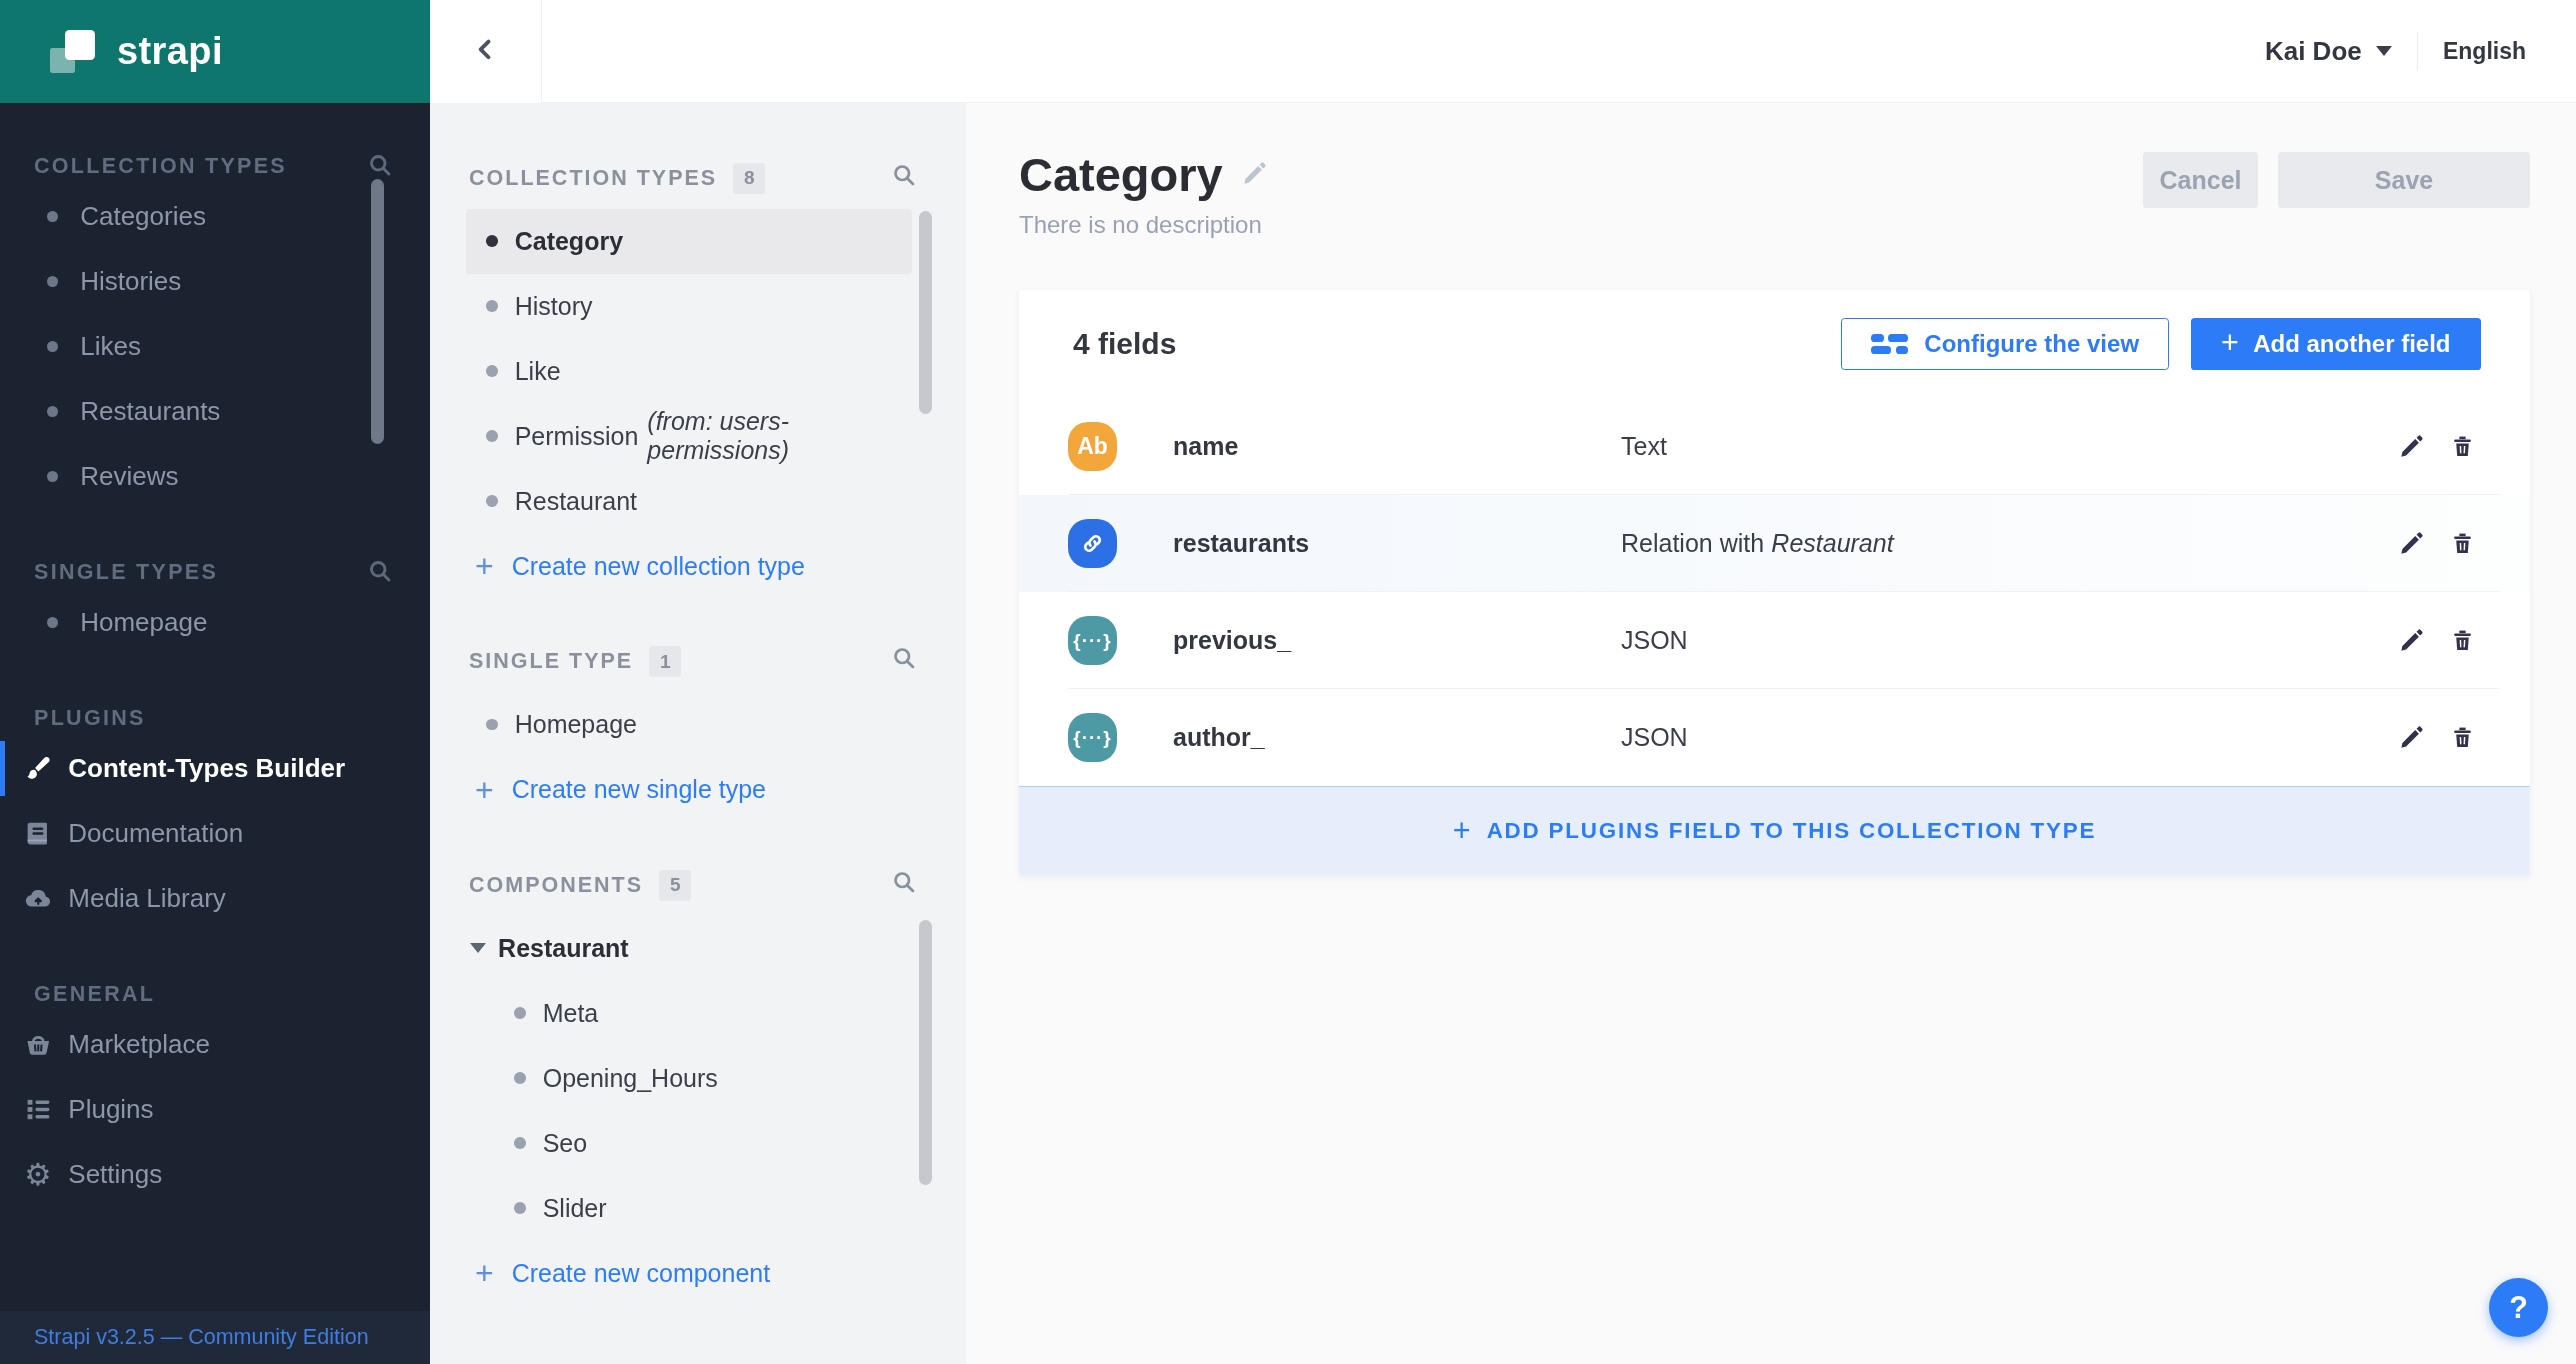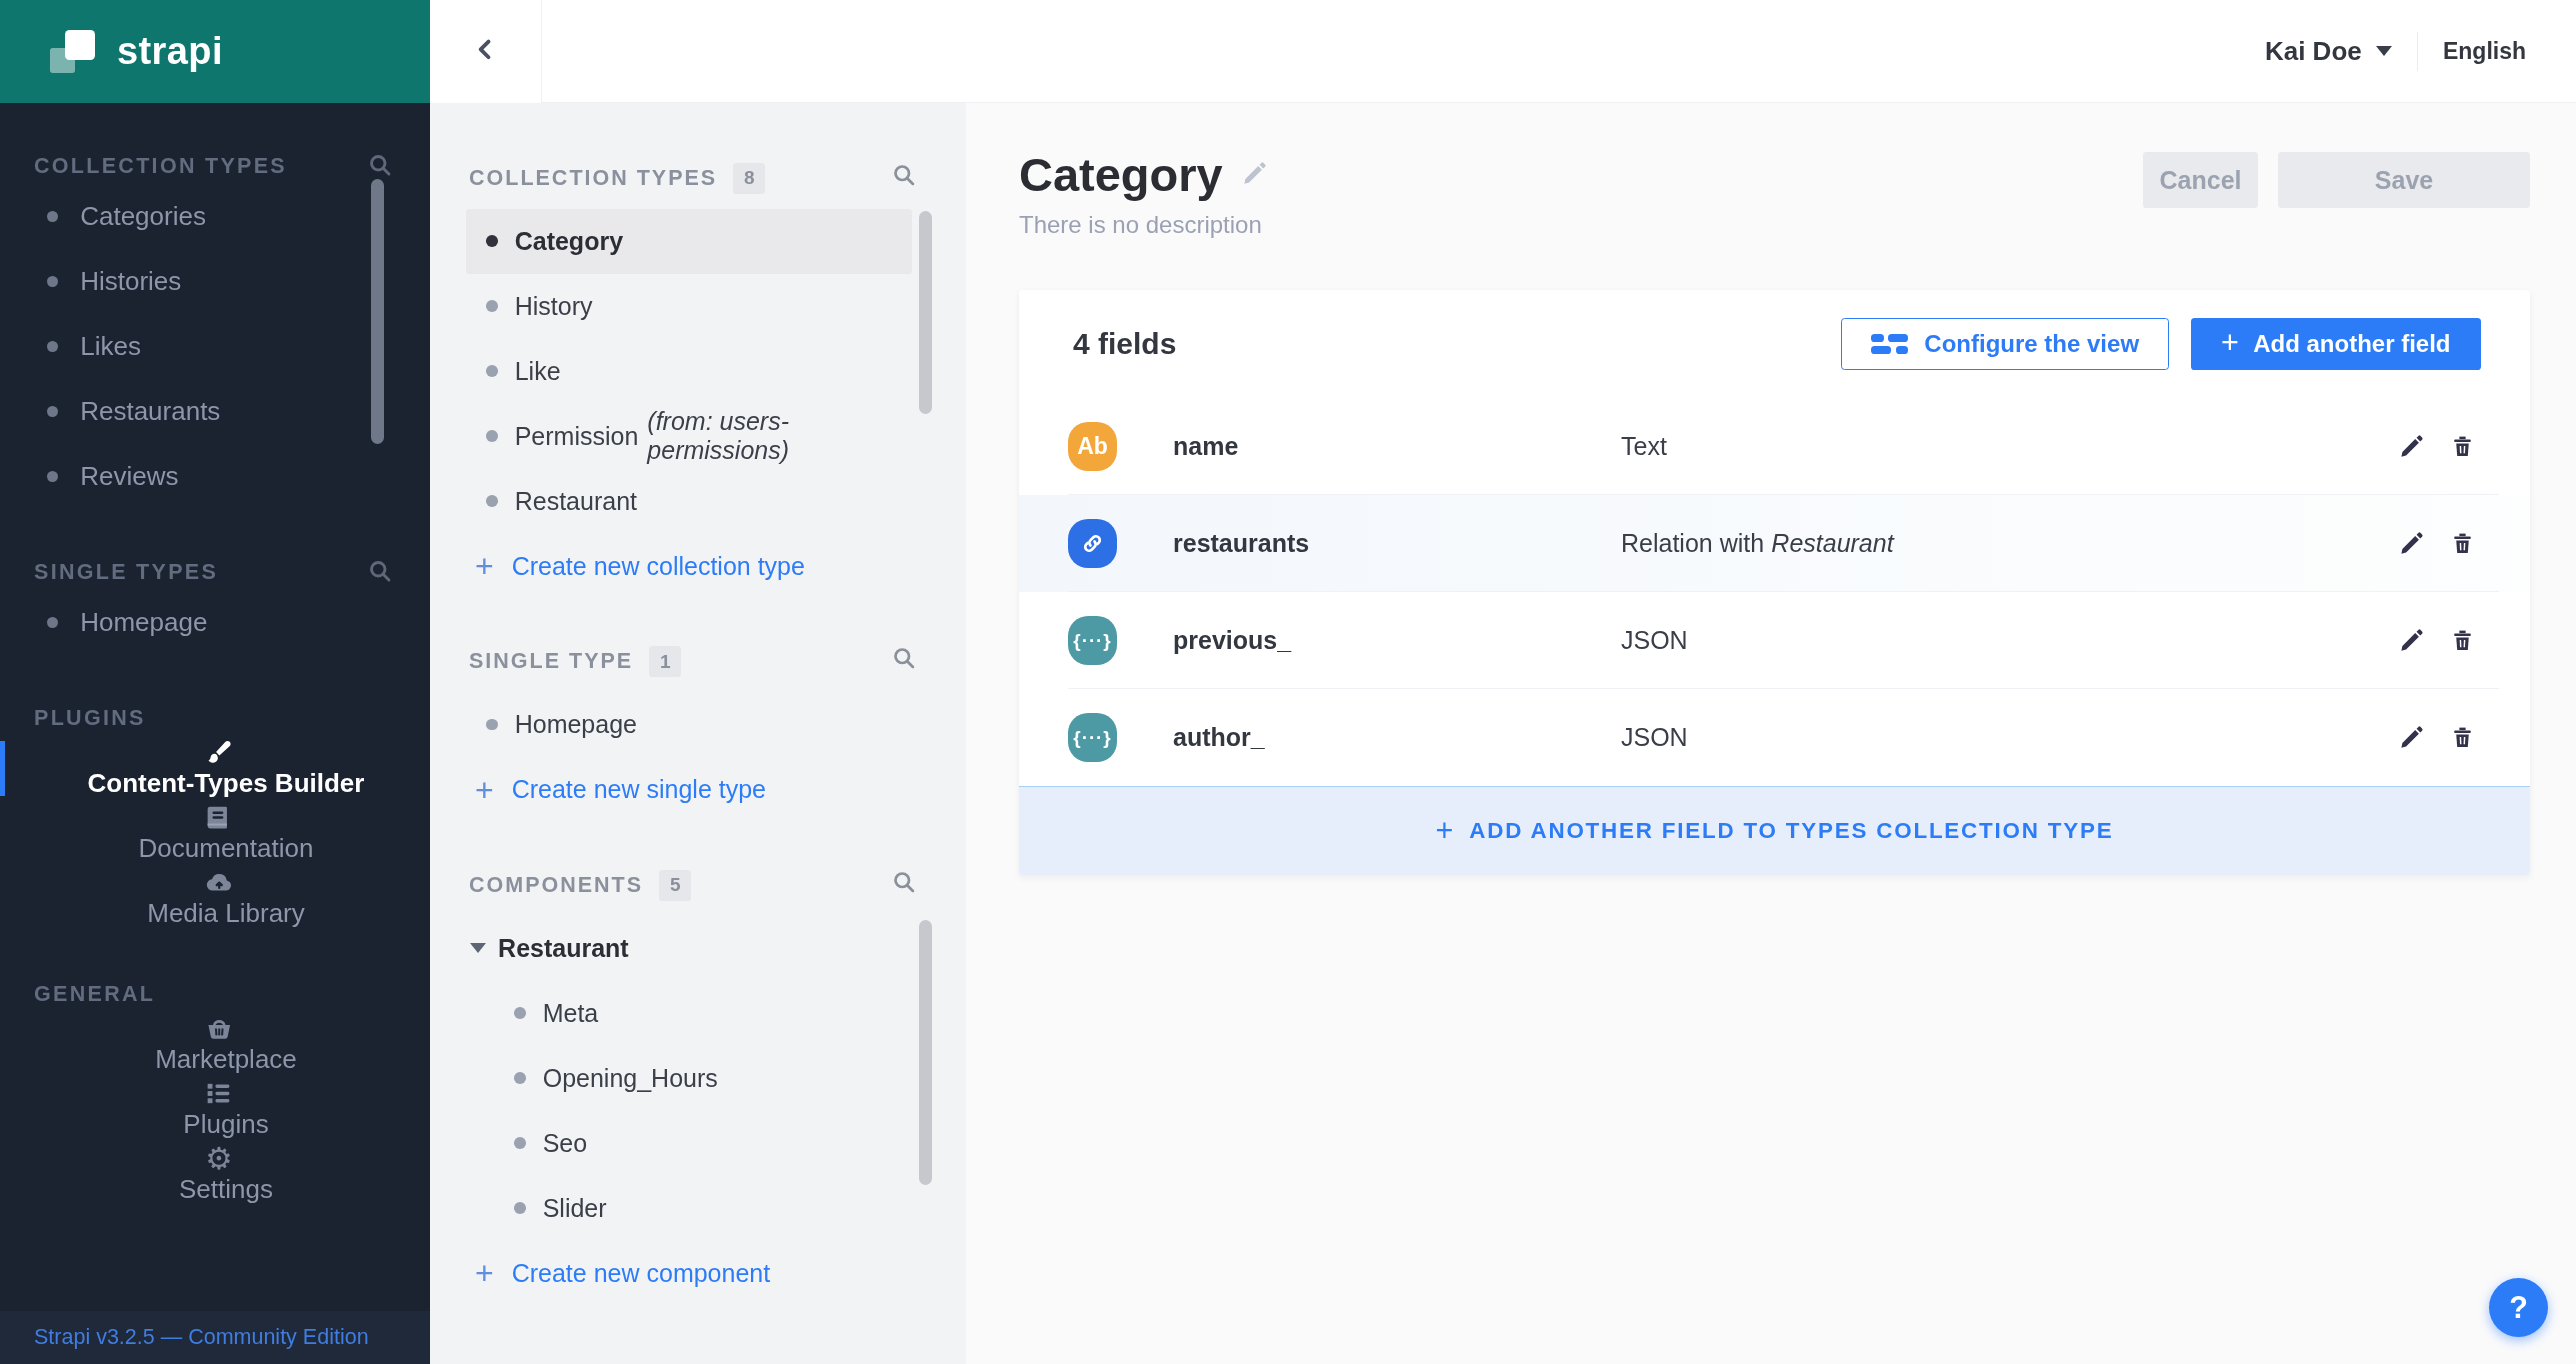--- a/index.html
+++ b/index.html
@@ -14,21 +14,21 @@
   .logo-mark .m-front { position:absolute; right:1.8px; top:1.8px; width:30.5px; height:30.5px; background:#ffffff; border-radius:4.5px; }
   .logo-text { color:#fff; font-size:38px; font-weight:700; letter-spacing:0.4px; }
 
   .nav-section { margin-top:45px; }
   .nav-header { position:relative; height:36px; display:flex; align-items:center; padding-left:34px; }
   .nav-header .nh-title { color:#626c7f; font-size:21.5px; font-weight:700; letter-spacing:2.3px; }
   .nav-header .nh-search { position:absolute; right:36px; top:3.6px; }
   .nav-item { position:relative; height:65px; display:flex; align-items:center; padding-left:47px; cursor:pointer; }
   .nav-item .dot { width:10.8px; height:10.8px; border-radius:50%; background:#6d7789; margin-right:22.4px; flex:none; }
   .nav-item .nav-label { color:#8e96a9; font-size:26px; }
-  .nav-item.icon-item { padding-left:22px;flex-direction:column; }
+  .nav-item.icon-item { padding-left:22px; }
   .nav-item.icon-item .ni-icon { width:32px; height:32px; margin-right:14.3px; display:flex; align-items:center; justify-content:center; flex:none; }
   .nav-item.active .nav-label { color:#ffffff; font-weight:600; }
   .nav-item.active::before { content:""; position:absolute; left:0; top:5.4px; bottom:5.4px; width:5.4px; background:#2d7cf7; }
   .gear-glyph { font-size:30.5px; color:#7d8698; line-height:1; }
   .dark-scrollbar { position:absolute; left:371px; top:179px; width:12.5px; height:265px; background:#6e7888; border-radius:7.2px; cursor:pointer; }
   .sidebar-footer { position:absolute; left:0; bottom:0; width:100%; height:53px; background:#20293a; display:flex; align-items:center; padding-left:34px; }
   .sidebar-footer a { color:#3f7de0; font-size:21.5px; text-decoration:none; cursor:pointer; }
 
   
   .topbar { position:absolute; left:430px; top:0; width:2146px; height:103px; background:#fff; border-bottom:0.9px solid #f0f0f2; display:flex; align-items:center; }
@@ -501,20 +501,20 @@
                   <line x1="10" y1="11.5" x2="10.3" y2="18.5" stroke="#fff" stroke-width="1.4"></line>
                   <line x1="14" y1="11.5" x2="13.7" y2="18.5" stroke="#fff" stroke-width="1.4"></line>
                 </svg>
               </button>
           </span>
         </div>
       </div>
 
       <div class="card-footer">
         <span class="plus">+</span>
-        <span class="cf-label">ADD ANOTHER FIELD TO TYPES COLLECTION TYPE</span>
+        <span class="cf-label">ADD PLUGINS FIELD TO THIS COLLECTION TYPE</span>
       </div>
     </section>
   </main>
 
   <button class="help-fab">?</button>
 </div>
 
 
 </body></html>

